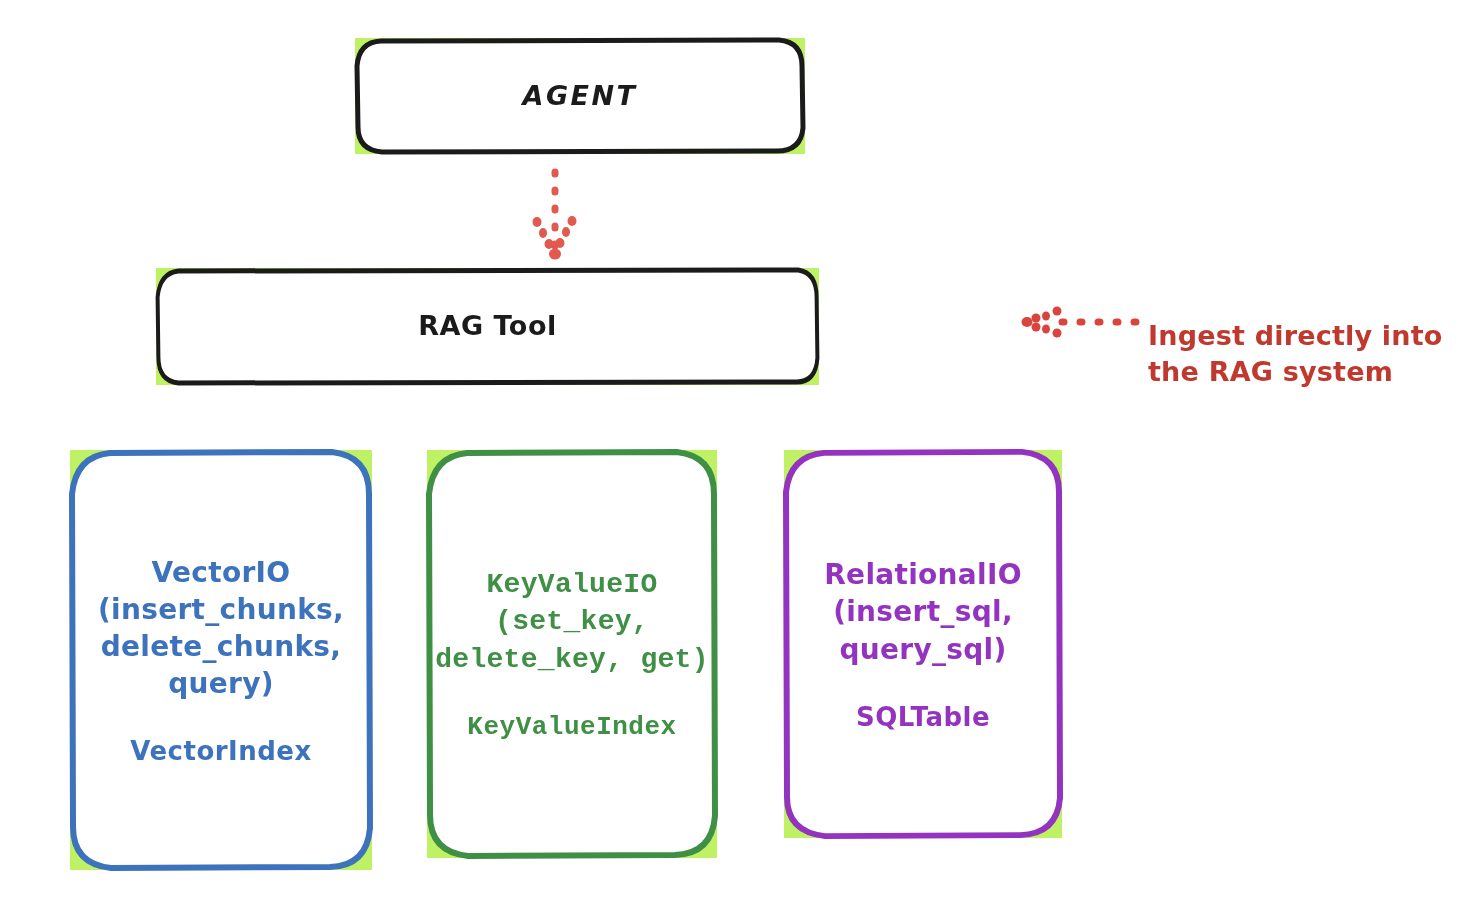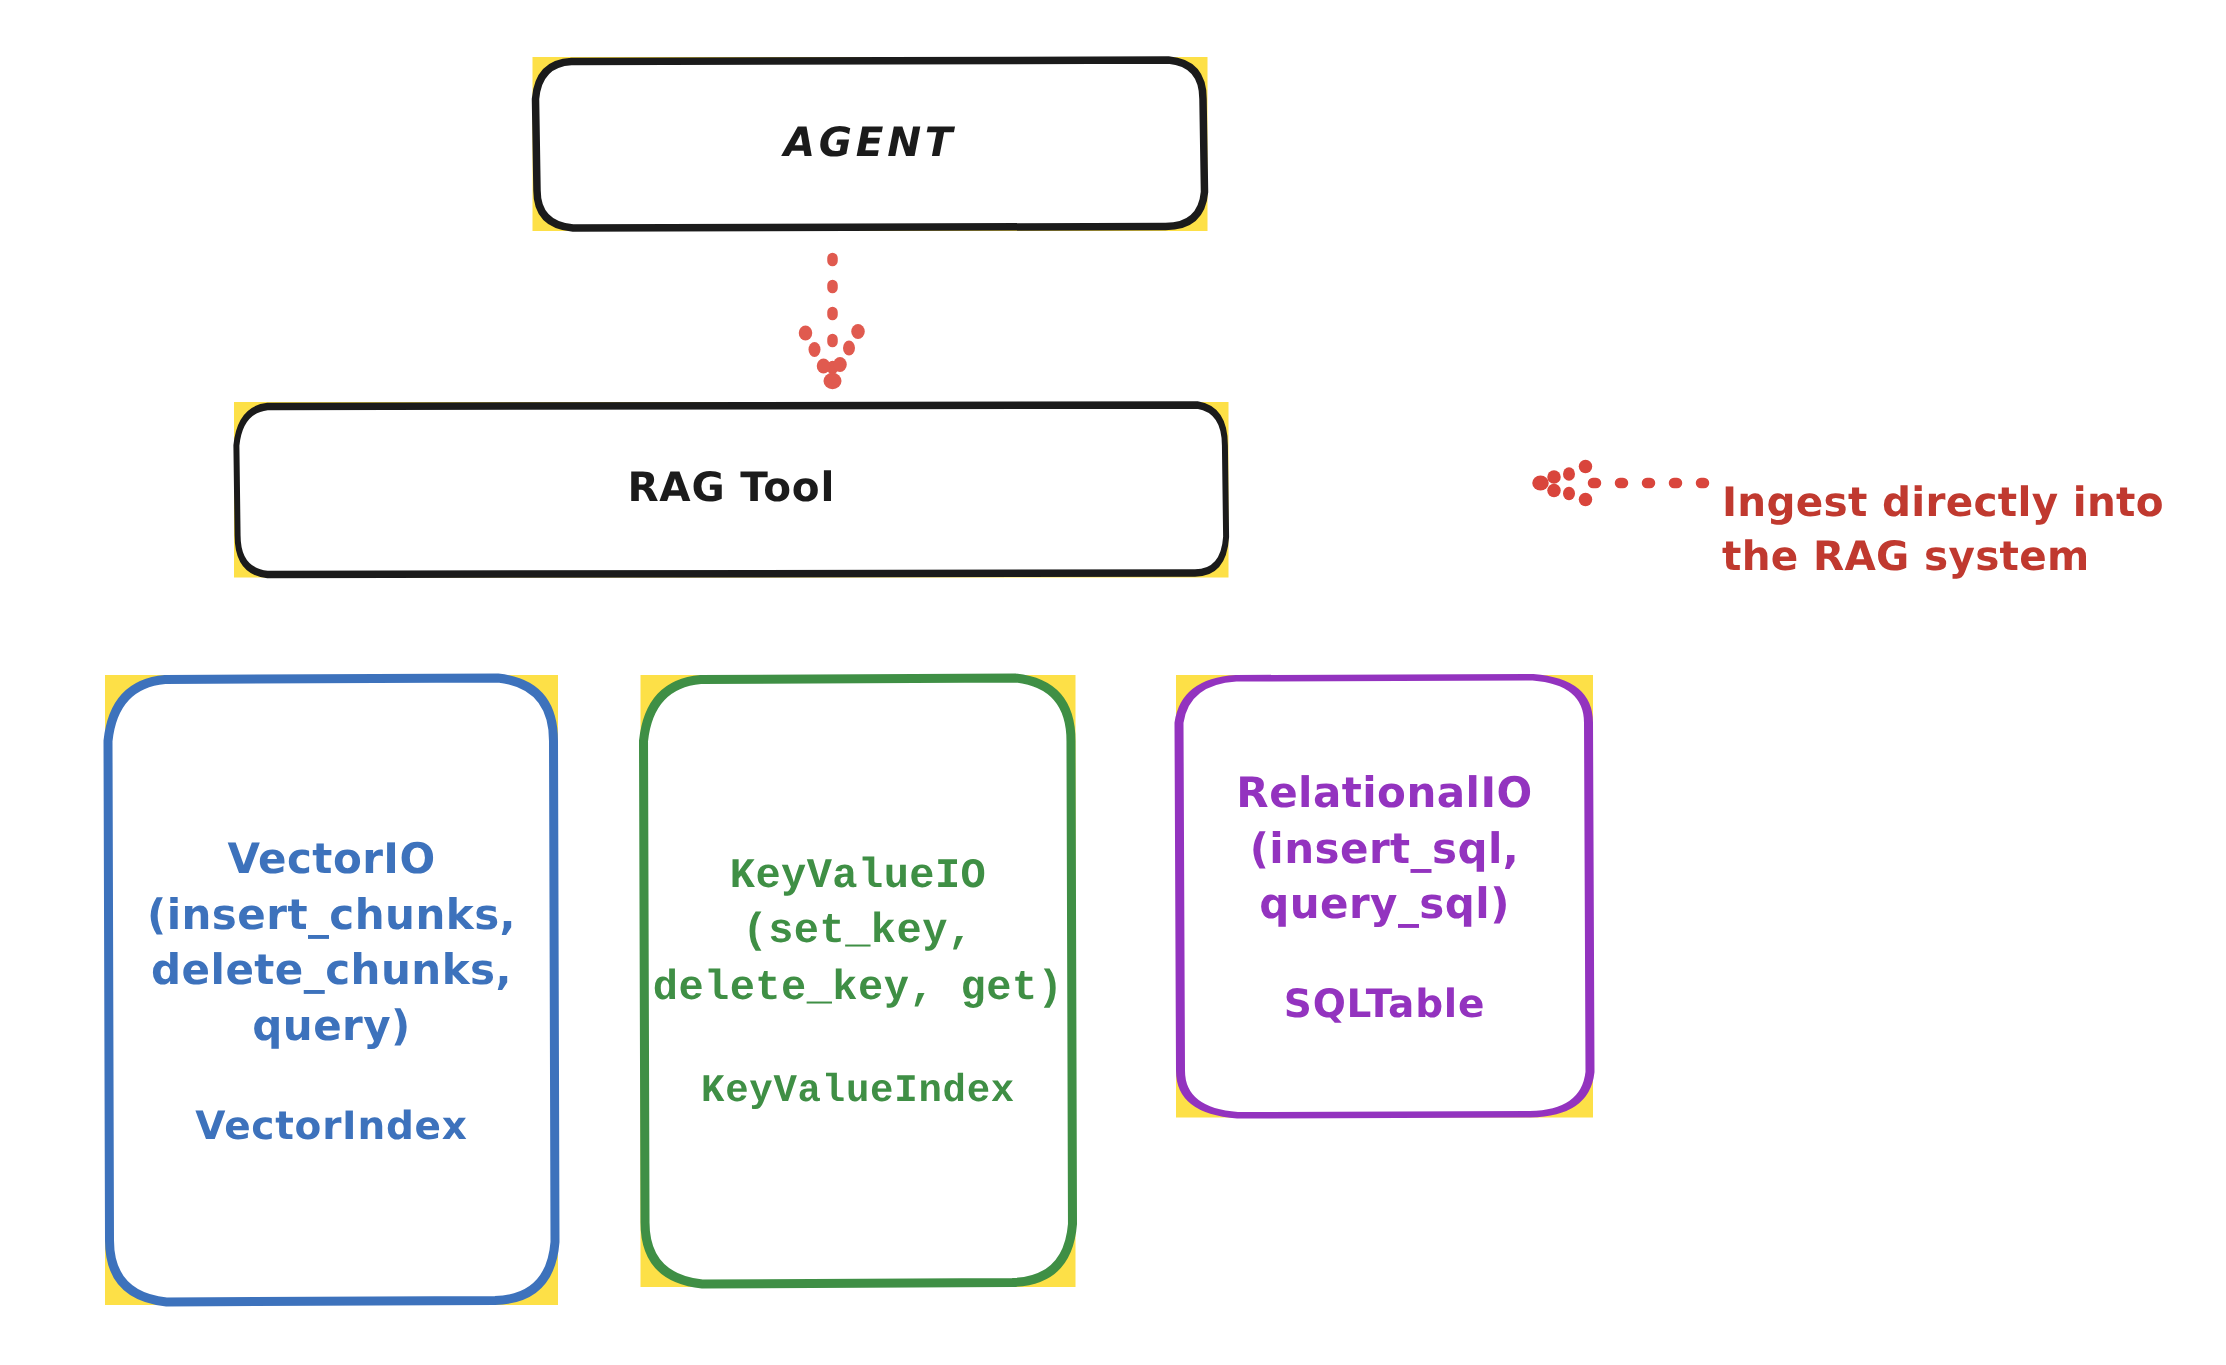--- a/index.html
+++ b/index.html
@@ -19,21 +19,21 @@
     overflow: hidden;
   }
   .node {
     position: absolute;
     box-sizing: border-box;
     display: flex;
     flex-direction: column;
     align-items: center;
     justify-content: center;
     text-align: center;
-    background: #fde047;
+    background: #bef264;
   }
   .node-svg {
     position: absolute;
     left: 0;
     top: 0;
     width: 100%;
     height: 100%;
     overflow: visible;
     pointer-events: none;
   }
@@ -86,21 +86,21 @@
     left: 427px;
     top: 450px;
     width: 290px;
     height: 408px;
     font-family: Liberation Mono, monospace;
   }
   #relationalio-node {
     left: 784px;
     top: 450px;
     width: 278px;
-    height: 295px;
+    height: 388px;
   }
   .leaf-label {
     position: relative;
     z-index: 2;
     font-size: 28px;
     line-height: 1.33;
     white-space: pre-line;
     font-weight: 600;
     letter-spacing: 0.3px;
   }

